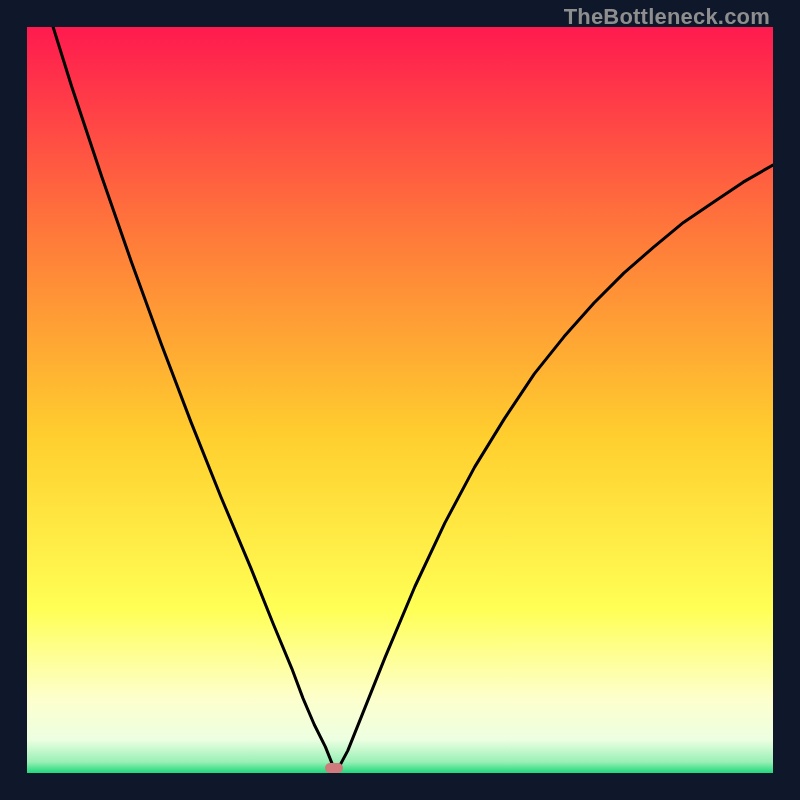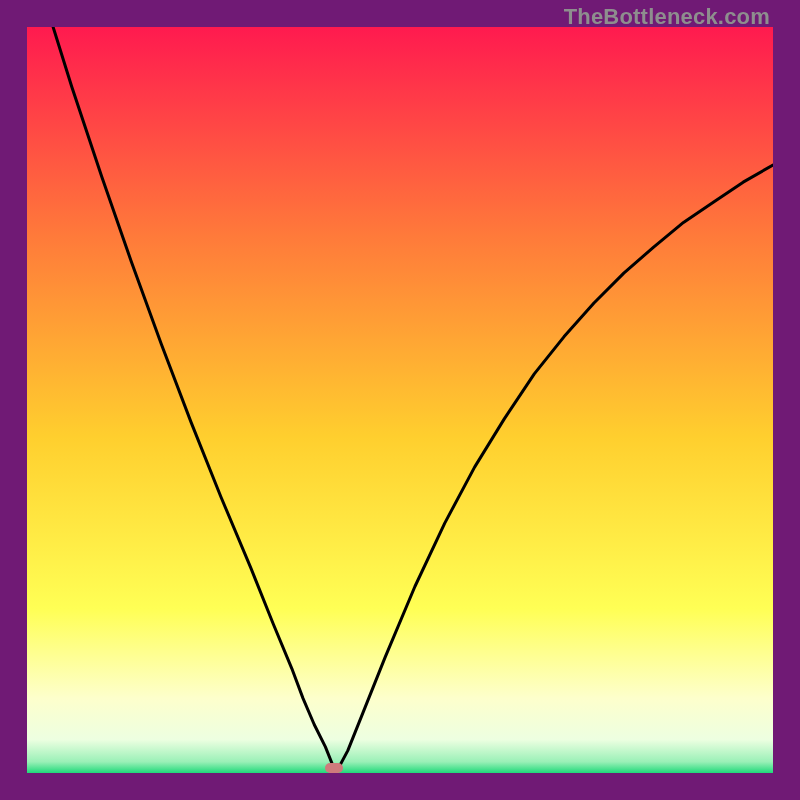--- a/index.html
+++ b/index.html
@@ -9,21 +9,21 @@
     height: 800px;
     background: #000;
     overflow: hidden;
   }
   .frame {
     position: absolute;
     left: 0;
     top: 0;
     width: 800px;
     height: 800px;
-    background: #701a75;
+    background: #0f172a;
   }
   .plot-area {
     position: absolute;
     left: 27px;
     top: 27px;
     width: 746px;
     height: 746px;
   }
   .gradient-bg {
     position: absolute;

